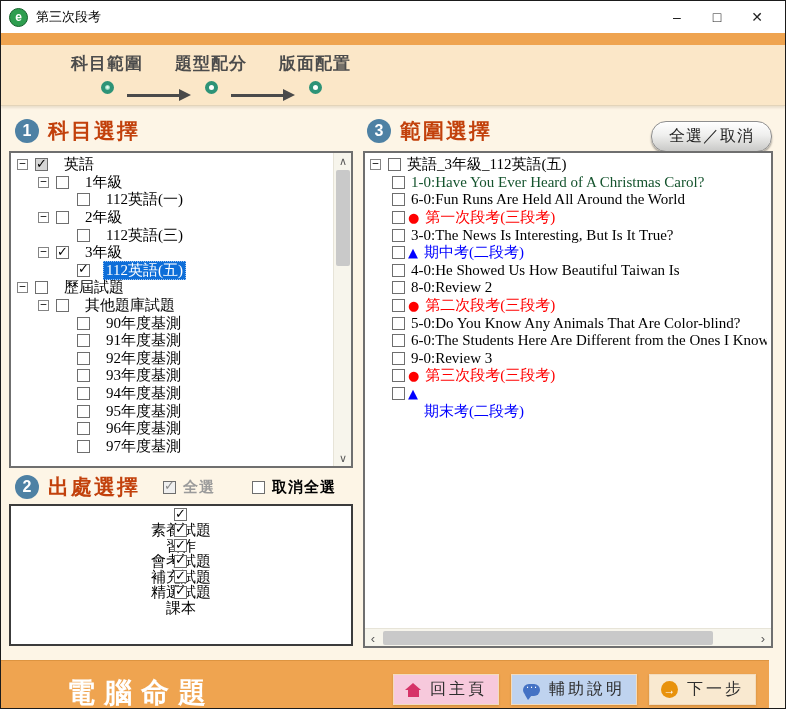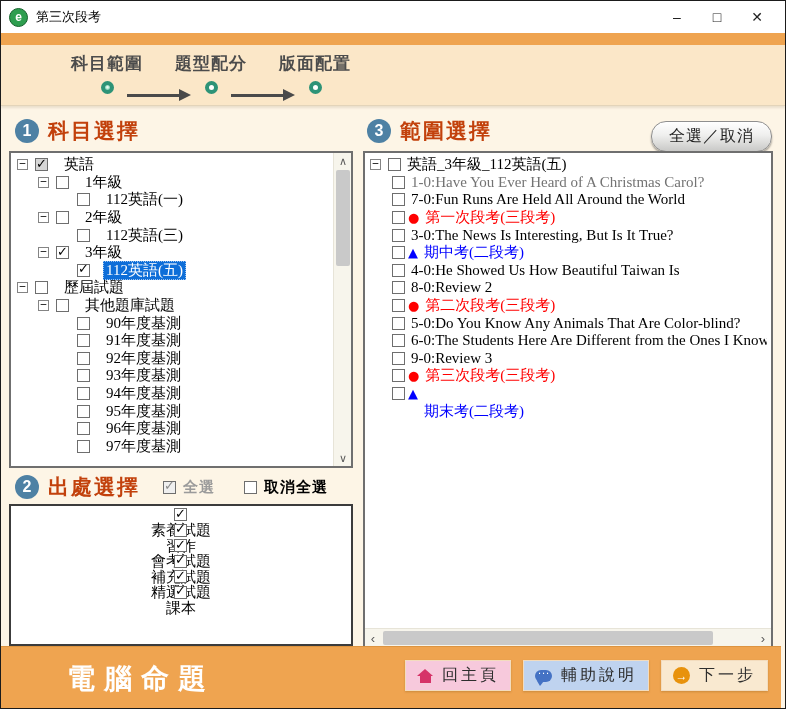--- a/index.html
+++ b/index.html
@@ -86,21 +86,21 @@
 
   #listbox .trow{height:15.6px;flex-direction:column;}
   #listbox .cb{margin:0 4px 0 3px;}
 
   
   .pill{position:absolute;right:13px;top:120px;padding:4px 17px;border-radius:15px;
     background:linear-gradient(#ffffff,#efefee 45%,#c9c9c7);border:1px solid #8f8f8f;
     font-size:16px;color:#1f1f1f;letter-spacing:1px;box-shadow:0 2px 2px rgba(0,0,0,.35);cursor:default;}
 
   
-  .footer{position:absolute;left:0;right:4px;bottom:0;height:62px;background:#EFA450;border-top:1px solid #dd9440;}
+  .footer{position:absolute;left:0;right:16px;bottom:0;height:48px;background:#EFA450;border-top:1px solid #dd9440;}
   .brand{position:absolute;left:66px;top:13px;font-size:28px;font-weight:bold;color:#fff;letter-spacing:9px;}
   .footer-buttons{position:absolute;right:13px;top:13px;display:flex;gap:12px;}
   .fbtn{height:31px;padding:0 11px;display:flex;align-items:center;gap:9px;font-size:16px;color:#2e2e2e;
     border:1px solid #f3dcbe;box-shadow:0 1px 2px rgba(140,90,20,.35);letter-spacing:3px;cursor:default;}
   .fbtn.home{background:#F7C9DC;}
   .fbtn.help{background:#BFD3EF;}
   .fbtn.next{background:#F9E9D0;}
   .home-icon{position:relative;width:16px;height:14px;flex:none;}
   .home-icon::before{content:"";position:absolute;left:0;top:0;border-left:8px solid transparent;
     border-right:8px solid transparent;border-bottom:7px solid #D63368;}
@@ -271,21 +271,21 @@
     </div>
   </div>
 
   <div class="sec-header" style="left:14px;top:472px;">
     <div class="badge">2</div>
     <div class="sec-title">出處選擇</div>
     <div class="inline-check disabled" style="margin-left:14px;">
       <span class="cb graychk"></span>
       <span class="txt">全選</span>
     </div>
-    <div class="inline-check" style="margin-left:20px;">
+    <div class="inline-check" style="margin-left:28px;">
       <span class="cb"></span>
       <span class="txt">取消全選</span>
     </div>
   </div>
 
   <div class="panel" id="listbox">
     <div class="rows" id="listbox-rows">
         <div class="trow">
           <span class="cb checked"></span>
           <span>素養試題</span>
@@ -323,26 +323,26 @@
     <div class="rows" id="tree3-rows">
         <div class="trow">
           <span class="indent" style="width: 3px;"></span>
           <span class="expander">−</span>
           <span class="cb"></span>
           <span class="tlabel" style="color: rgb(0, 0, 0);">英語_3年級_112英語(五)</span>
         </div>
         <div class="trow">
           <span class="indent" style="width: 25px;"></span>
           <span class="cb"></span>
-          <span class="tlabel" style="color: #737373;">1-0:Have You Ever Heard of A Christmas Carol?</span>
-        </div>
-        <div class="trow">
-          <span class="indent" style="width: 25px;"></span>
-          <span class="cb"></span>
-          <span class="tlabel" style="color: rgb(0, 0, 0);">7-0:Fun Runs Are Held All Around the World</span>
+          <span class="tlabel" style="color: #14532d;">1-0:Have You Ever Heard of A Christmas Carol?</span>
+        </div>
+        <div class="trow">
+          <span class="indent" style="width: 25px;"></span>
+          <span class="cb"></span>
+          <span class="tlabel" style="color: rgb(0, 0, 0);">6-0:Fun Runs Are Held All Around the World</span>
         </div>
         <div class="trow">
           <span class="indent" style="width: 25px;"></span>
           <span class="cb"></span>
           <span class="marker" style="color: rgb(255, 0, 0);">●</span>
           <span class="tlabel" style="color: rgb(255, 0, 0);">第一次段考(三段考)</span>
         </div>
         <div class="trow">
           <span class="indent" style="width: 25px;"></span>
           <span class="cb"></span>

